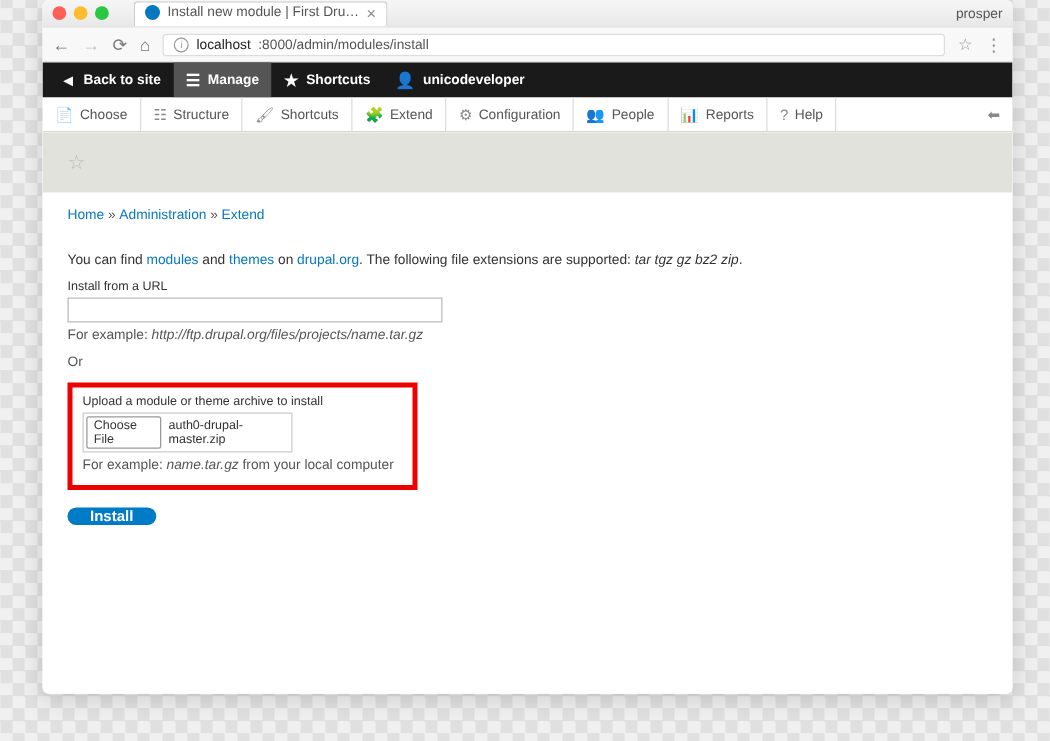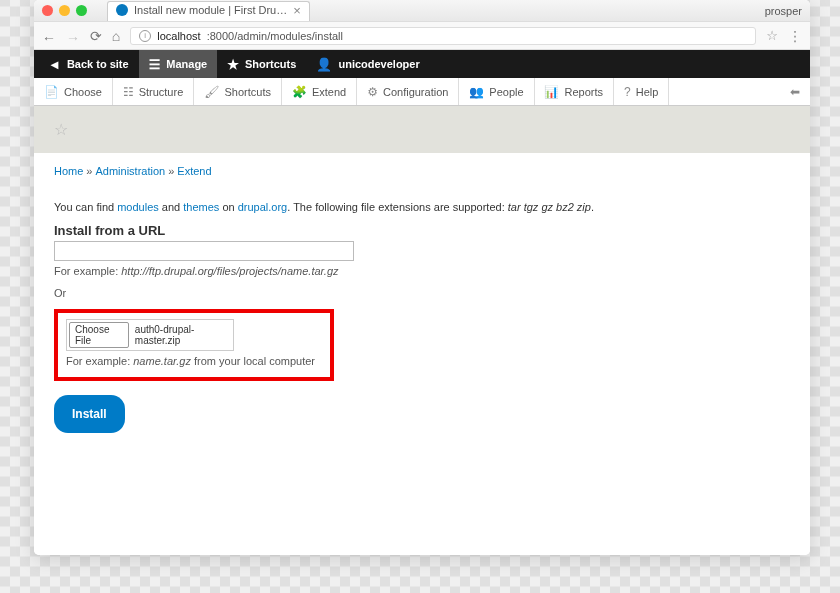--- a/index.html
+++ b/index.html
@@ -32,29 +32,29 @@
 .pagehead{background:#e2e2dc;padding:14px 20px;display:flex;align-items:center;gap:8px}
 .pagehead h1{font-size:18px;color:#555;font-weight:600}
 .pagehead .hstar{color:#bbb;font-size:16px}
 .inner{padding:12px 20px;font-size:11px;color:#333}
 .breadcrumb{margin-bottom:24px}
 .breadcrumb a{color:#0678be;text-decoration:none}
 .breadcrumb .sep{color:#555;margin:0 3px}
 .p1{margin-bottom:10px}
 .p1 a{color:#0678be;text-decoration:none}
 .em{font-style:italic}
-.label{font-weight:700;margin-bottom:3px;font-size:13px}
+.label{font-weight:400;margin-bottom:3px;font-size:10px}
 .url-input{width:300px;height:20px;border:1px solid #bbb;font-size:11px;padding:2px 4px}
 .hint{font-size:11px;color:#555;margin-top:4px}
 .or{margin:10px 0;font-weight:400;color:#555}
 .redbox{border:4px solid #e00;padding:6px 8px 10px;margin-bottom:14px;max-width:280px}
 .filectl{display:flex;align-items:center;border:1px solid #ccc;font-size:10px;width:168px}
 .choosebtn{background:#fff;border:1px solid #999;border-radius:2px;padding:1px 5px;margin:2px;font-size:10px;color:#333;cursor:pointer}
 .filename{padding:0 4px;color:#333}
-.installbtn{background:#007bc7;color:#fff;border:none;border-radius:14px;padding:12px 18px;font-size:12px;font-weight:600;cursor:pointer}
+.installbtn{background:#007bc7;color:#fff;border:none;border-radius:14px;padding:0 18px;font-size:12px;font-weight:600;cursor:pointer}
 </style>
 </head>
 <body>
 
 <div class="window">
   <div class="titlebar">
     <div class="tlights">
       <div class="dot r"></div>
       <div class="dot y"></div>
       <div class="dot g"></div>
@@ -149,20 +149,21 @@
       </div>
       <p class="p1">
         <span>You can find </span><a href="#">modules</a><span> and </span><a href="#">themes</a><span> on </span><a href="#">drupal.org</a><span>. The following file extensions are supported: </span><span class="em">tar tgz gz bz2 zip</span><span>.</span>
       </p>
       <div class="label">Install from a URL</div>
       <input class="url-input" type="text" style="">
       <div class="hint"><span>For example: </span><span class="em">http://ftp.drupal.org/files/projects/name.tar.gz</span></div>
       <div class="or">Or</div>
 
       <div class="redbox">
+        <div class="label">Upload a module or theme archive to install</div>
         <div class="filectl">
           <span class="choosebtn">Choose File</span>
           <span class="filename">auth0-drupal-master.zip</span>
         </div>
         <div class="hint"><span>For example: </span><span class="em">name.tar.gz</span><span> from your local computer</span></div>
       </div>
 
       <button class="installbtn">Install</button>
     </div>
   </div>

